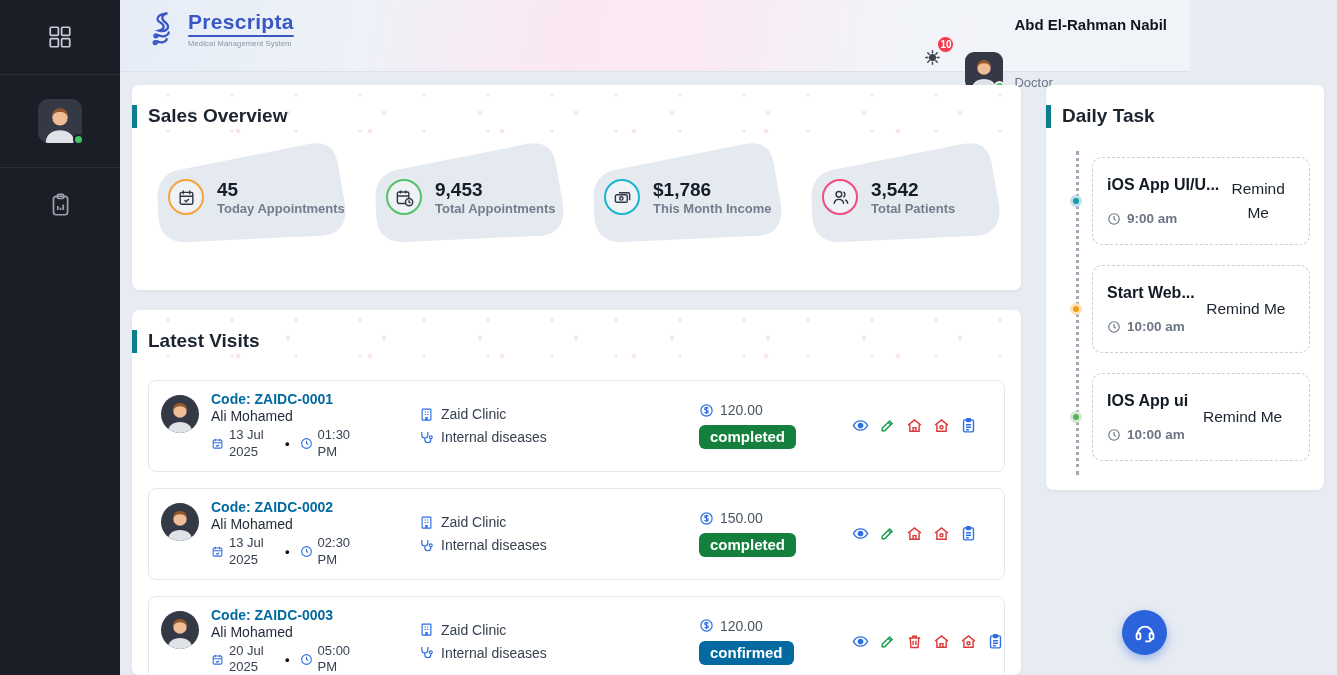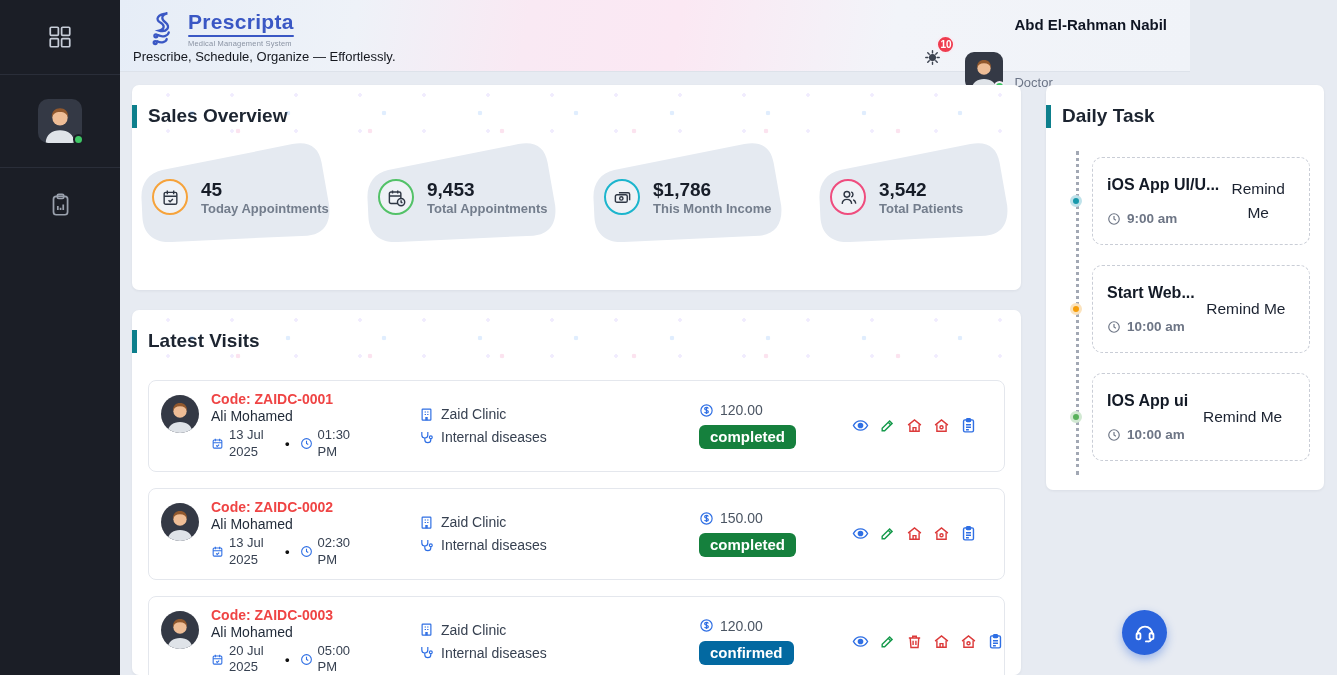--- a/index.html
+++ b/index.html
@@ -51,36 +51,36 @@
       radial-gradient(circle, rgba(236,72,153,.28) 2px, transparent 2.6px),
       radial-gradient(circle, rgba(167,139,250,.3) 1.5px, transparent 2.1px);
     background-size:96px 44px, 132px 52px, 64px 36px;
     background-position:12px 6px, 40px 20px, 4px 28px; }
   .section-title { position:relative; display:flex; align-items:center; padding:20px 0 0 16px; }
   .section-title::before { content:""; position:absolute; left:0; top:20px; width:5px; height:23px; background:#0d7f8c; }
   .section-title h2 { font-size:19px; font-weight:bold; color:#1c2430; }
 
   
   .sales { height:205px; flex:0 0 205px; overflow:hidden; }
-  .stats-row { display:flex; gap:26px; padding:14px 0 0 0; }
+  .stats-row { display:flex; gap:18px; padding:14px 0 0 16px; }
   .stat-card { position:relative; width:200px; height:104px; }
   .stat-bg { position:absolute; inset:0; width:100%; height:100%; }
   .stat-content { position:absolute; left:20px; top:38px; display:flex; align-items:center; gap:13px; }
   .stat-icon-ring { width:36px; height:36px; border-radius:50%; border:2px solid; display:flex; align-items:center; justify-content:center; background:rgba(255,255,255,.4); }
   .stat-icon-ring svg { width:19px; height:19px; color:#2f3744; }
   .stat-value { font-size:19px; font-weight:bold; color:#171d28; line-height:1.15; }
   .stat-label { font-size:13px; font-weight:bold; color:#737d8c; }
 
   
   .visits { flex:1; min-height:0; overflow:hidden; }
   .visit-list { padding:28px 16px 0 16px; display:flex; flex-direction:column; gap:16px; }
   .visit-row { border:1px solid #e4e7ed; border-radius:8px; padding:10px 12px; min-height:78px; display:flex; align-items:center; background:#fff; }
   .v-avatar { width:38px; height:38px; border-radius:50%; overflow:hidden; flex:0 0 38px; align-self:flex-start; margin-top:4px; }
   .v-info { margin-left:12px; width:208px; flex:0 0 208px; }
-  .v-code { font-size:14px; font-weight:bold; color:#ef4444; }
+  .v-code { font-size:14px; font-weight:bold; color:#0369a1; }
   .v-name { font-size:14px; color:#1f2937; margin-top:1px; }
   .v-datetime { display:flex; align-items:center; gap:5px; margin-top:3px; font-size:13px; color:#374151; }
   .v-datetime .ic { width:13px; height:13px; color:#2f6fe4; flex:0 0 13px; }
   .v-date { width:46px; line-height:1.3; }
   .v-dot { margin:0 5px; color:#111; font-weight:bold; }
   .v-time { width:42px; line-height:1.3; }
   .v-clinic { width:280px; flex:0 0 280px; display:flex; flex-direction:column; gap:7px; font-size:14px; color:#374151; }
   .v-clinic .line { display:flex; align-items:center; gap:7px; }
   .v-clinic .ic { width:15px; height:15px; color:#2f6fe4; }
   .v-money { width:121px; flex:0 0 121px; }
@@ -158,21 +158,20 @@
           <path d="M8.5 23c3 1.8 6.5.6 7-1.6"></path>
           <circle cx="7.5" cy="19" r="1.1"></circle>
             <circle cx="7" cy="24" r="1.1"></circle>
         </svg>
         <div class="brand-text">
           <div class="brand-name">Prescripta</div>
           <div class="brand-underline"></div>
           <div class="brand-sub">Medical Management System</div>
         </div>
       </div>
-      <div class="tagline">Prescribe, Schedule, Organize — Effortlessly.</div>
       <div class="topbar-right">
         <div class="notif">
           <svg class="sun" viewBox="0 0 24 24" fill="none" stroke="currentColor" stroke-width="2" stroke-linecap="round" stroke-dasharray="1.5 2.5">
             <circle cx="12" cy="12" r="4" stroke-dasharray="none" fill="currentColor"></circle>
             <path d="M12 2.5v3M12 18.5v3M2.5 12h3M18.5 12h3M5.3 5.3l2.1 2.1M16.6 16.6l2.1 2.1M18.7 5.3l-2.1 2.1M7.4 16.6l-2.1 2.1" stroke-dasharray="none"></path>
           </svg>
           <span class="notif-badge">10</span>
         </div>
         <div class="user-chip">
           <div class="user-avatar">

